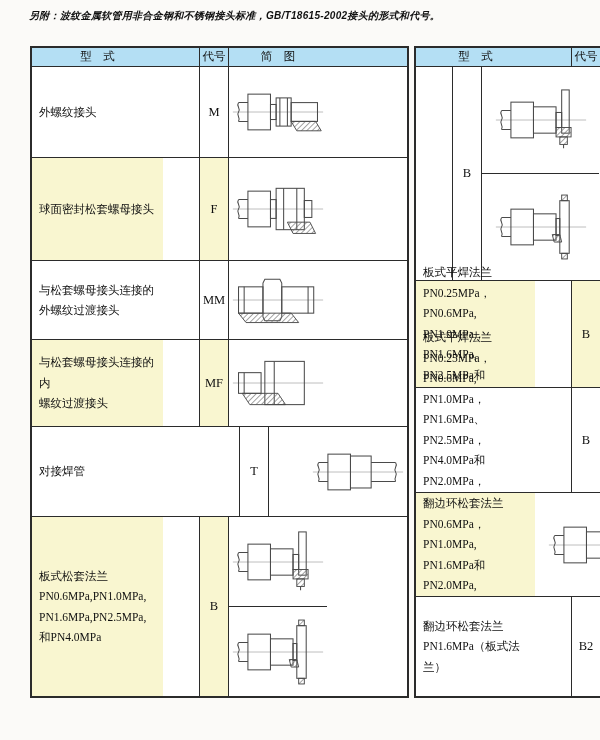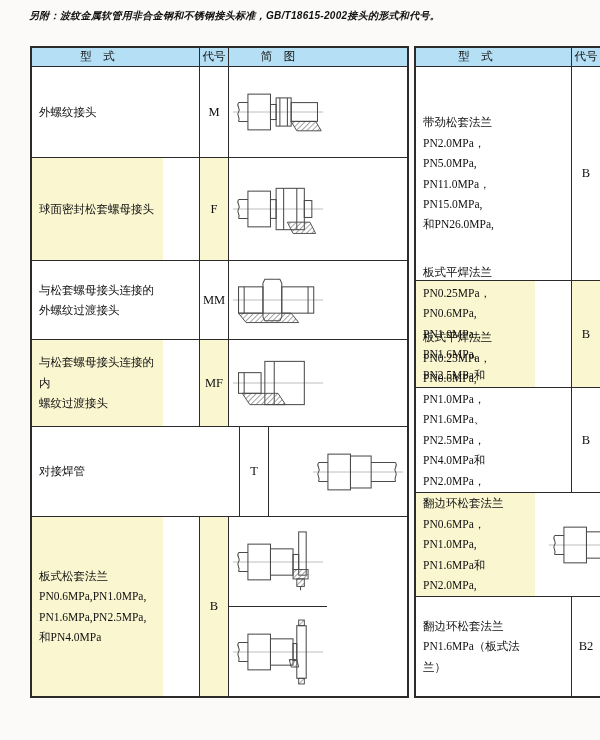--- a/index.html
+++ b/index.html
@@ -232,26 +232,20 @@
     </div>
 
     <div class="tbl right">
       <div class="row head">
         <div class="c-type">型　式</div>
         <div class="c-code">代号</div>
         <div class="c-diag">简　图</div>
       </div>
       <div>
           <div class="row" style="height: 214px;">
-            <div class="c-type">
-              <div>带劲松套法兰</div>
-              <div>PN2.0MPa，PN5.0MPa,</div>
-              <div>PN11.0MPa，PN15.0MPa,</div>
-              <div>和PN26.0MPa,</div>
-            </div>
             <div class="c-code">B</div>
             <div class="c-diag">
               <div class="diag-sub">
                 <svg viewBox="0 0 100 72" width="94" height="68">
     <defs>
                     <pattern id="hright_rows0_0" width="4" height="4" patternUnits="userSpaceOnUse" patternTransform="rotate(45)">
       <line x1="0" y1="0" x2="0" y2="4" stroke="#6a6a6a" stroke-width="1.3"></line>
                     </pattern>
                   </defs>
     <line class="ax" x1="2" y1="36" x2="98" y2="36"></line>

